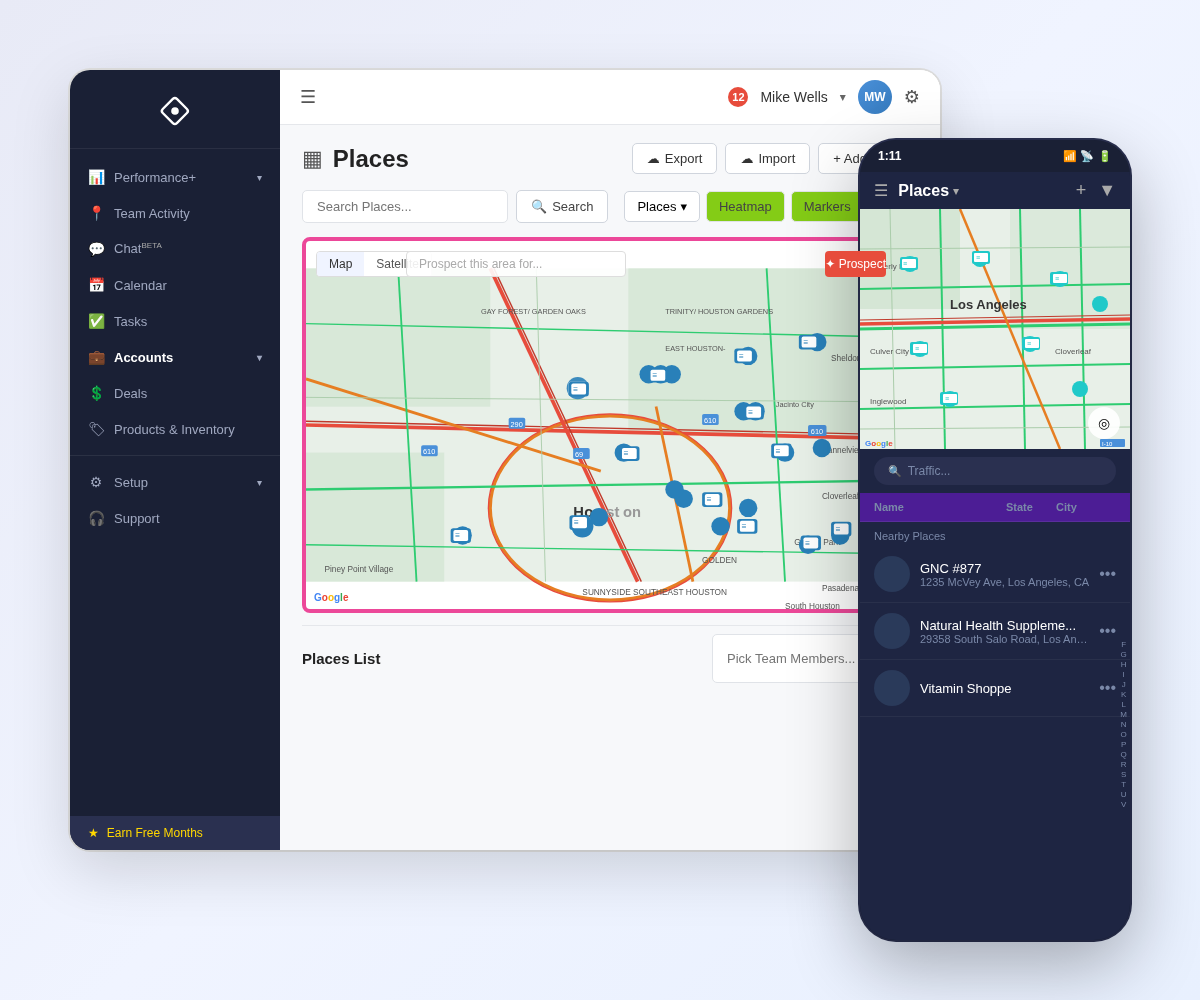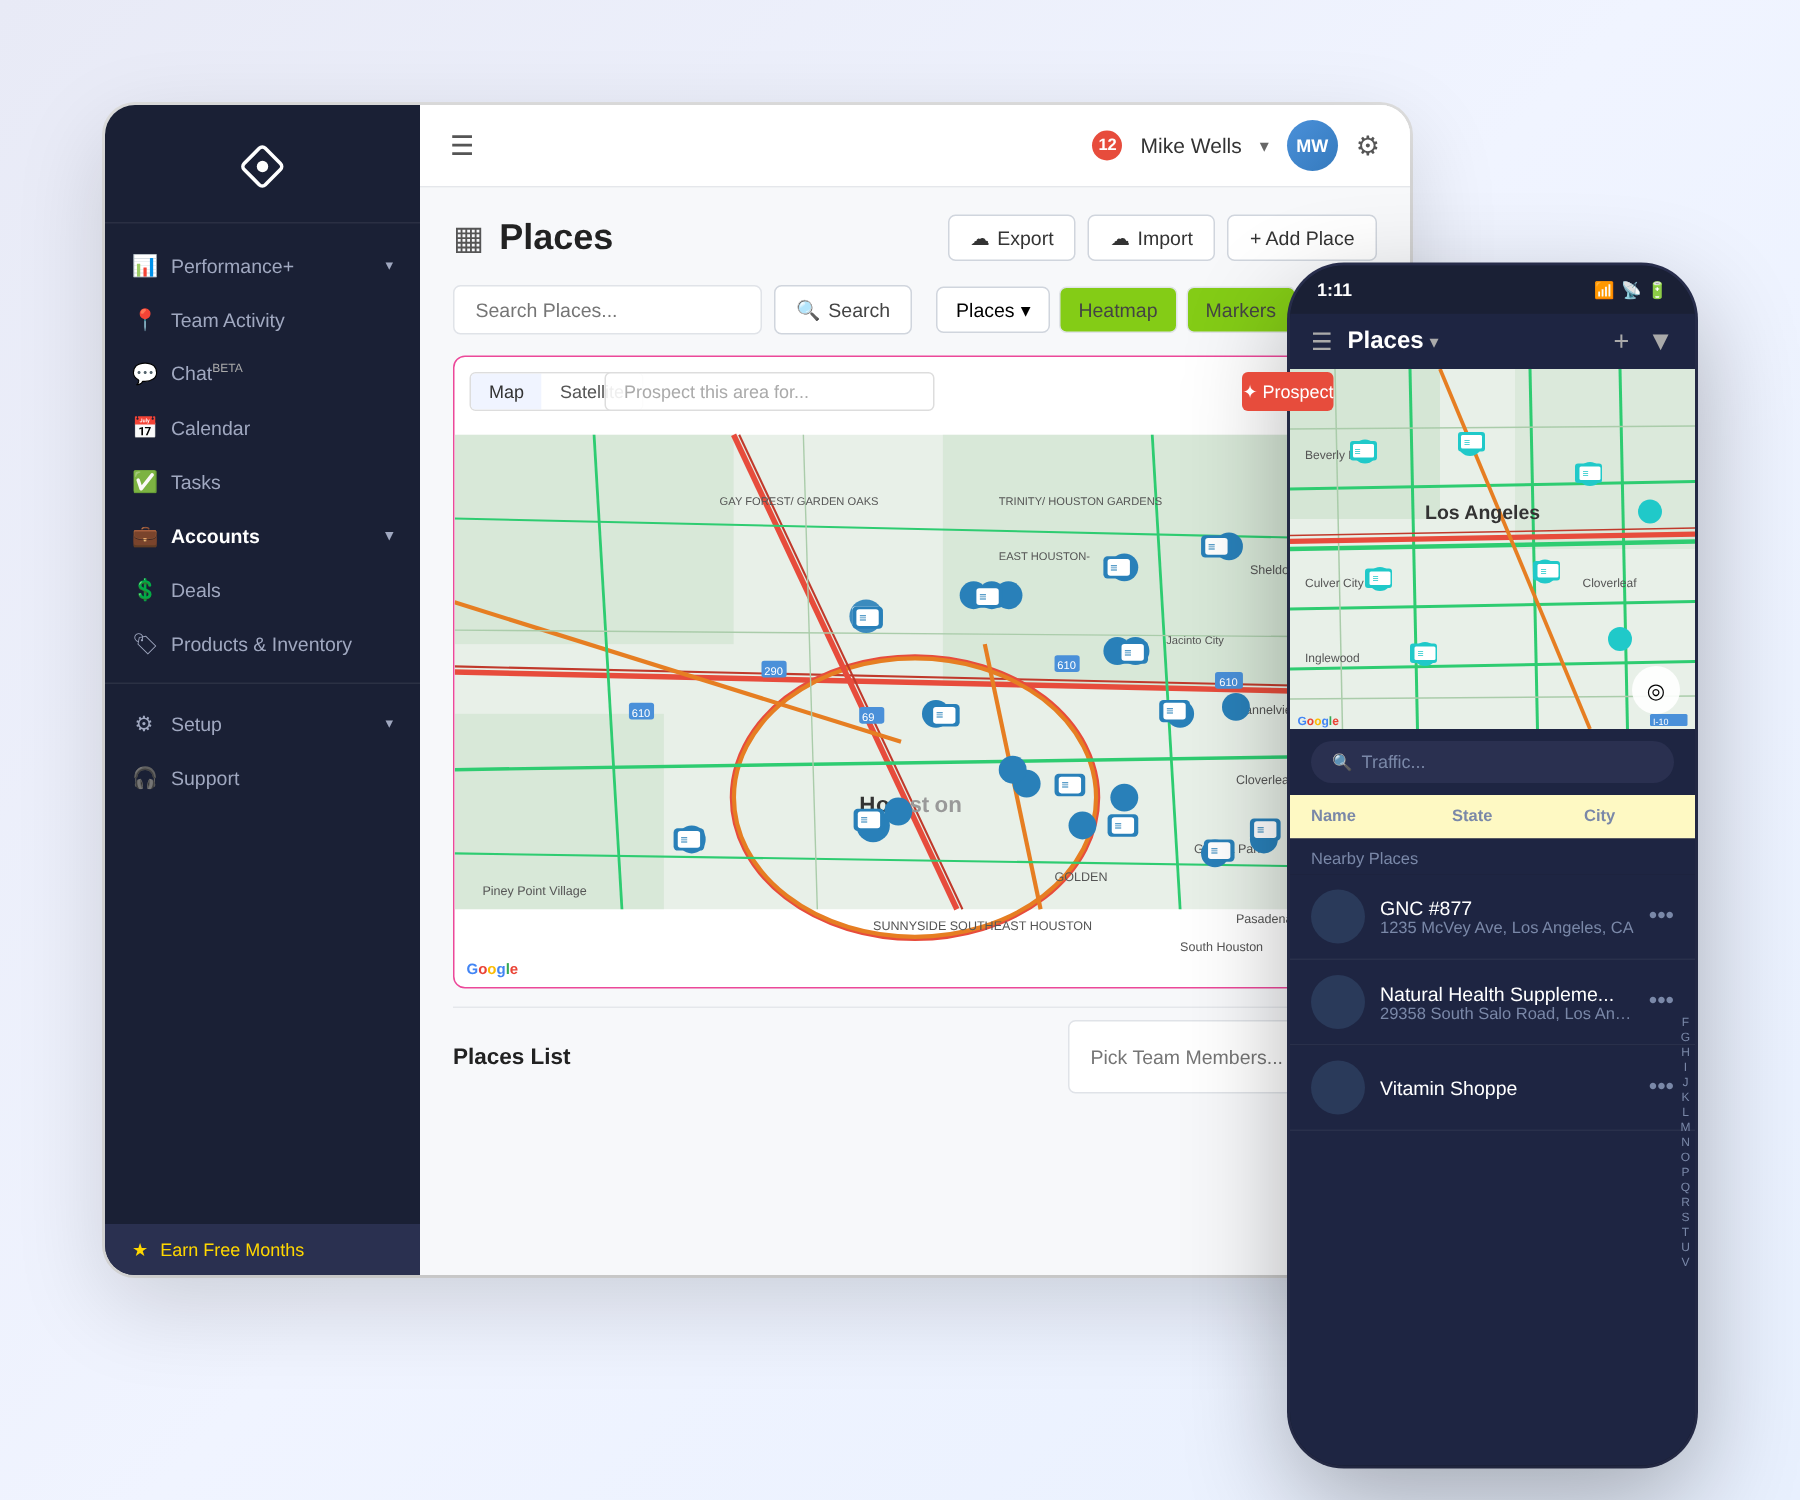--- a/index.html
+++ b/index.html
@@ -309,23 +309,23 @@
       background: #84cc16;
       font-size: 13px;
       cursor: pointer;
       color: #444;
     }
 
     
     .map-container {
       background: #fff;
       border-radius: 8px;
-      border: 1px solid #ec4899;
+      border: 4px solid #ec4899;
       overflow: hidden;
-      height: 422px;
+      height: 376px;
       position: relative;
     }
 
     .map-tabs {
       position: absolute;
       top: 10px;
       left: 10px;
       display: flex;
       background: #fff;
       border-radius: 4px;
@@ -416,21 +416,20 @@
       right: 20px;
       top: 100px;
       width: 270px;
       height: 800px;
       background: #1a2035;
       border-radius: 36px;
       box-shadow: 0 25px 70px rgba(0,0,0,0.3), 0 0 0 2px #2a3050;
       overflow: hidden;
       display: flex;
       flex-direction: column;
-      margin-top: 37px;
     }
 
     .phone-notch {
       background: #1a2035;
       height: 32px;
       display: flex;
       align-items: center;
       justify-content: space-between;
       padding: 6px 18px;
       position: relative;
@@ -540,23 +539,22 @@
       color: #aaa;
       width: 100%;
       display: flex;
       align-items: center;
       gap: 6px;
     }
 
     .phone-table-header {
       display: flex;
       padding: 8px 14px;
-      background: #fef9c3;
+      background: #4c1d95;
       border-bottom: 1px solid rgba(255,255,255,0.08);
-      gap: 38px;
     }
 
     .phone-col {
       font-size: 11px;
       color: #7a88a8;
       font-weight: 600;
     }
 
     .phone-col-name { flex: 1; }
     .phone-col-state { width: 50px; }

